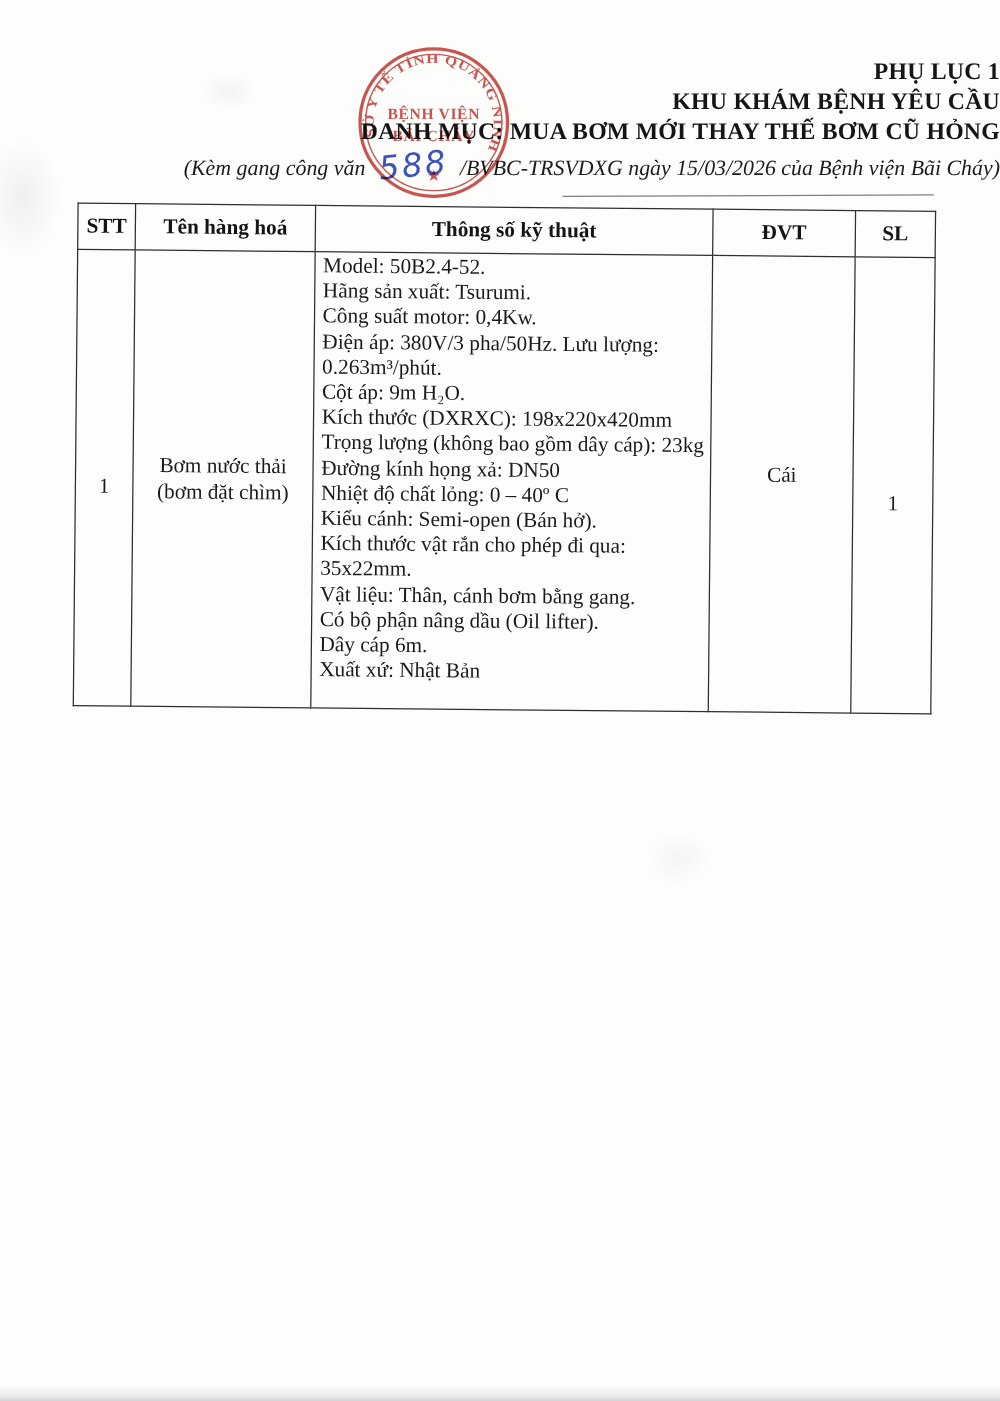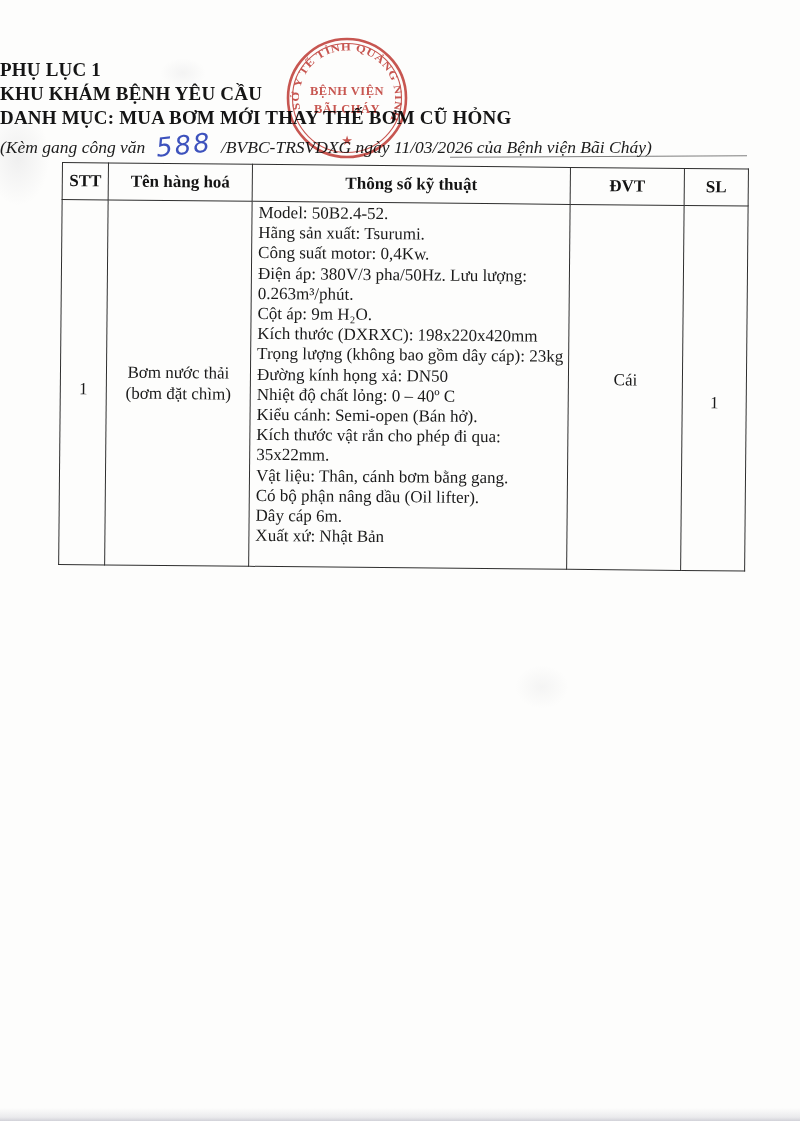--- a/index.html
+++ b/index.html
@@ -7,22 +7,22 @@
     position:relative;
     width:800px;height:1121px;
     margin:0 auto;
     background:#fdfdfc;
     font-family:"Liberation Serif","DejaVu Serif",serif;
     color:#1a1a1a;
     overflow:hidden;
   }
   
   .doc-header{
-    position:absolute;top:58px;left:0;right:0;
-    text-align:left;z-index:2;
+    position:absolute;top:46px;left:0;right:0;
+    text-align:right;z-index:2;
   }
   .title-line{
     font-weight:bold;font-size:19px;line-height:24px;
     letter-spacing:.2px;color:#151515;
   }
   .ref-line{
     font-style:italic;font-size:17.5px;line-height:26px;
     margin-top:1px;color:#1b1b1b;white-space:nowrap;
   }
   .handwritten{
@@ -89,21 +89,21 @@
 <div class="page">
 
   <div class="smudge smudge-1"></div>
   <div class="smudge smudge-2"></div>
   <div class="smudge smudge-3"></div>
 
   <div class="doc-header">
     <div class="title-line">PHỤ LỤC 1</div>
     <div class="title-line">KHU KHÁM BỆNH YÊU CẦU</div>
     <div class="title-line">DANH MỤC: MUA BƠM MỚI THAY THẾ BƠM CŨ HỎNG</div>
-    <div class="ref-line"><span>(Kèm gang công văn</span><span class="handwritten">588</span><span>/BVBC-TRSVDXG ngày 11/03/2026 của Bệnh viện Bãi Cháy)</span></div>
+    <div class="ref-line"><span>(Kèm gang công văn</span><span class="handwritten">588</span><span>/BVBC-TRSVDXG ngày 15/03/2026 của Bệnh viện Bãi Cháy)</span></div>
   </div>
 
   <svg class="stamp" viewBox="0 0 126 126">
     <circle cx="63" cy="63" r="59" fill="none" stroke-width="2.6" stroke="#c2403a"></circle>
     <circle cx="63" cy="63" r="54.5" fill="none" stroke-width="1.1" stroke="#c2403a"></circle>
     <path id="ring-arc" d="M 19 82.5 A 48 48 0 1 1 107 82.5" fill="none"></path>
     <text font-size="10.5" font-weight="bold" letter-spacing=".5" fill="#c2403a">
       <textPath href="#ring-arc" startOffset="53%" text-anchor="middle" textLength="184" lengthAdjust="spacingAndGlyphs">SỞ Y TẾ TỈNH QUẢNG NINH</textPath>
     </text>
     <text x="63" y="60" text-anchor="middle" font-size="12.5" font-weight="bold" letter-spacing=".5" fill="#c2403a">BỆNH VIỆN</text>

